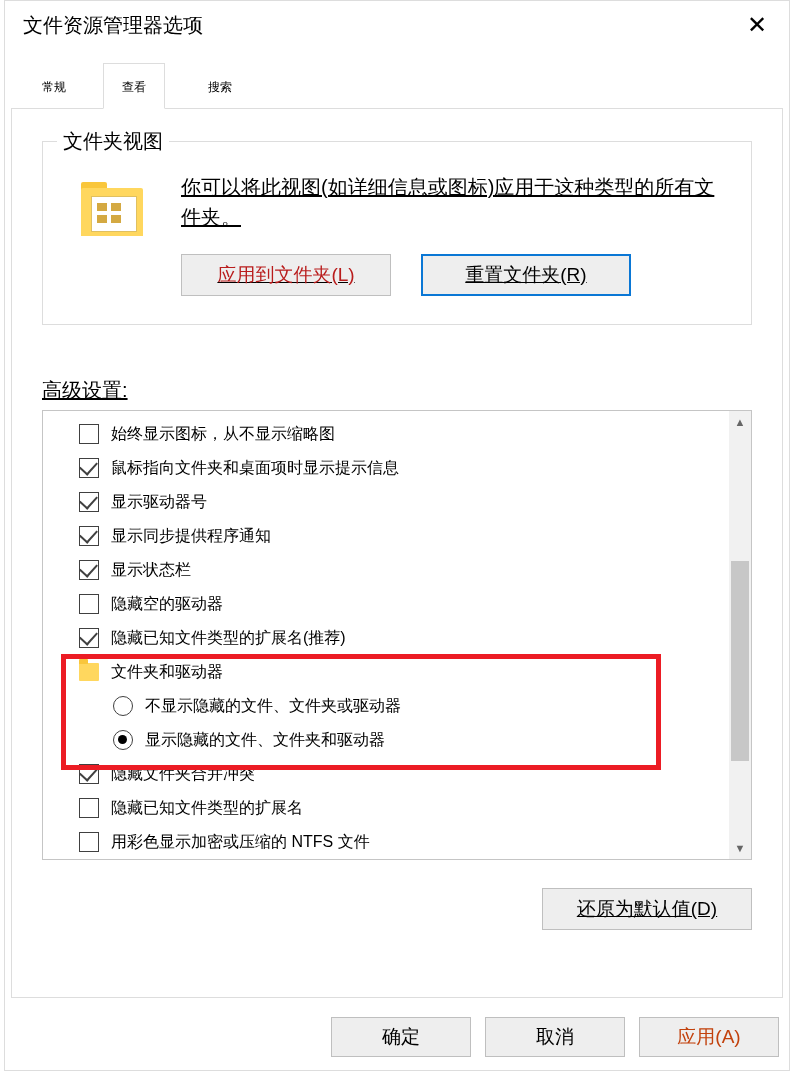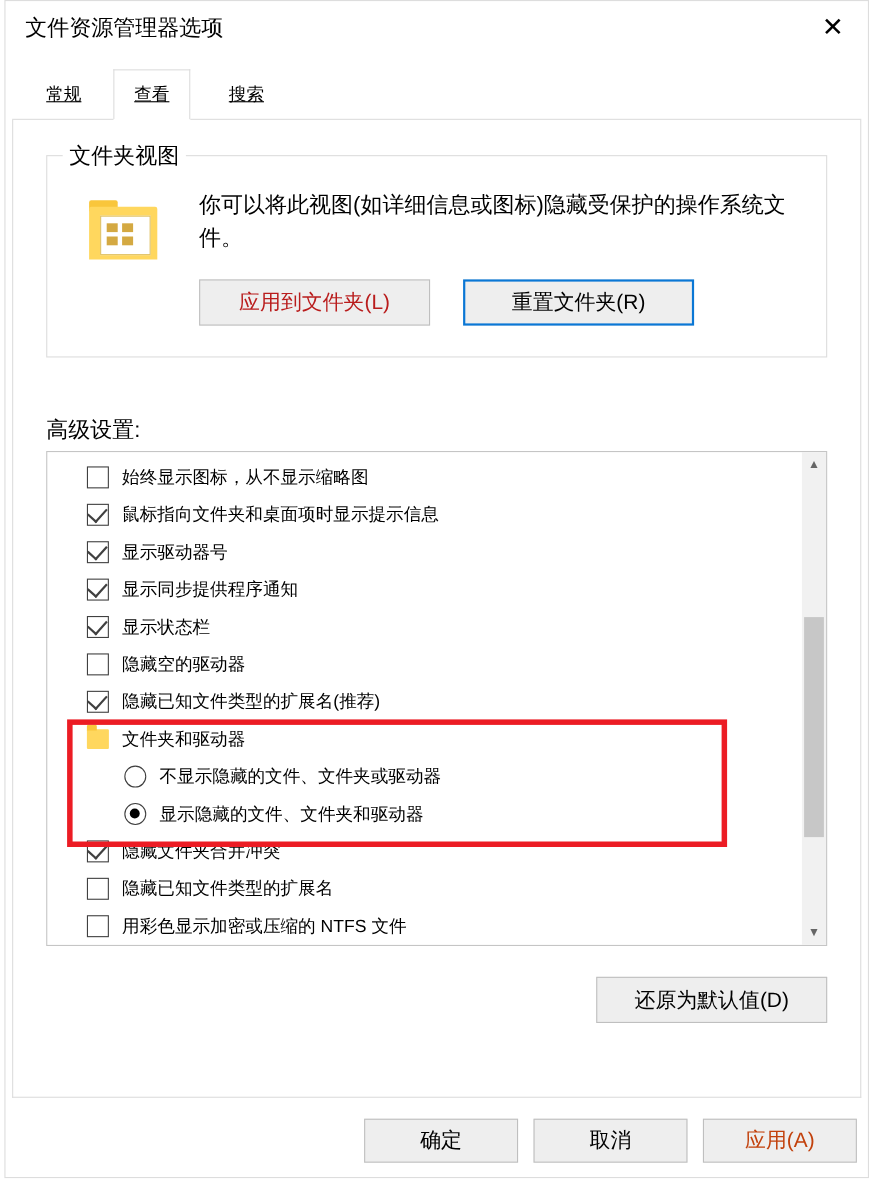--- a/index.html
+++ b/index.html
@@ -34,41 +34,40 @@
     position:relative;
     height:46px;
     margin:14px 6px 0 6px;
     border-bottom:1px solid #ddd;
   }
   .tab {
     position:absolute; top:0;
     height:46px;
     padding:0 18px;
     line-height:46px;
-    font-size:16px;
+    font-size:12px;
     border:1px solid transparent;
     cursor:default;
-    text-decoration:underline;
   }
   .tab.active {
     background:#fff;
     border:1px solid #ddd;
     border-bottom:1px solid #fff;
     z-index:2;
   }
   .tab1 { left:12px; }
   .tab2 { left:92px; }
   .tab3 { left:178px; }
   .tab-body {
     flex:1;
     margin:0 6px 6px 6px;
     border:1px solid #ddd; border-top:none;
     padding:18px 30px 22px 30px;
     position:relative;
-    display:flex; flex-direction:column;
+    display:flex; flex-direction:column;text-decoration:underline;
   }
   
   .grpbox {
     position:relative;
     border:1px solid #ddd;
     margin-top:14px;
     padding:30px 24px 28px 24px;
   }
   .grpbox .legend {
     position:absolute; top:-14px; left:14px;
@@ -203,21 +202,21 @@
 
     <div class="grpbox">
       <div class="legend">文件夹视图</div>
       <div class="grprow">
         <div class="folder-icon">
           <div class="tab"></div>
             <div class="back"></div>
             <div class="card"></div>
         </div>
         <div class="grptext">
-          <div class="grpdesc">你可以将此视图(如详细信息或图标)隐藏受保护的操作系统文件。</div>
+          <div class="grpdesc">你可以将此视图(如详细信息或图标)应用于这种类型的所有文件夹。</div>
           <div class="grpbtns">
             <button class="winbtn disabled">应用到文件夹(L)</button>
             <button class="winbtn accent">重置文件夹(R)</button>
           </div>
         </div>
       </div>
     </div>
 
     <div class="advlabel">高级设置:</div>
 

